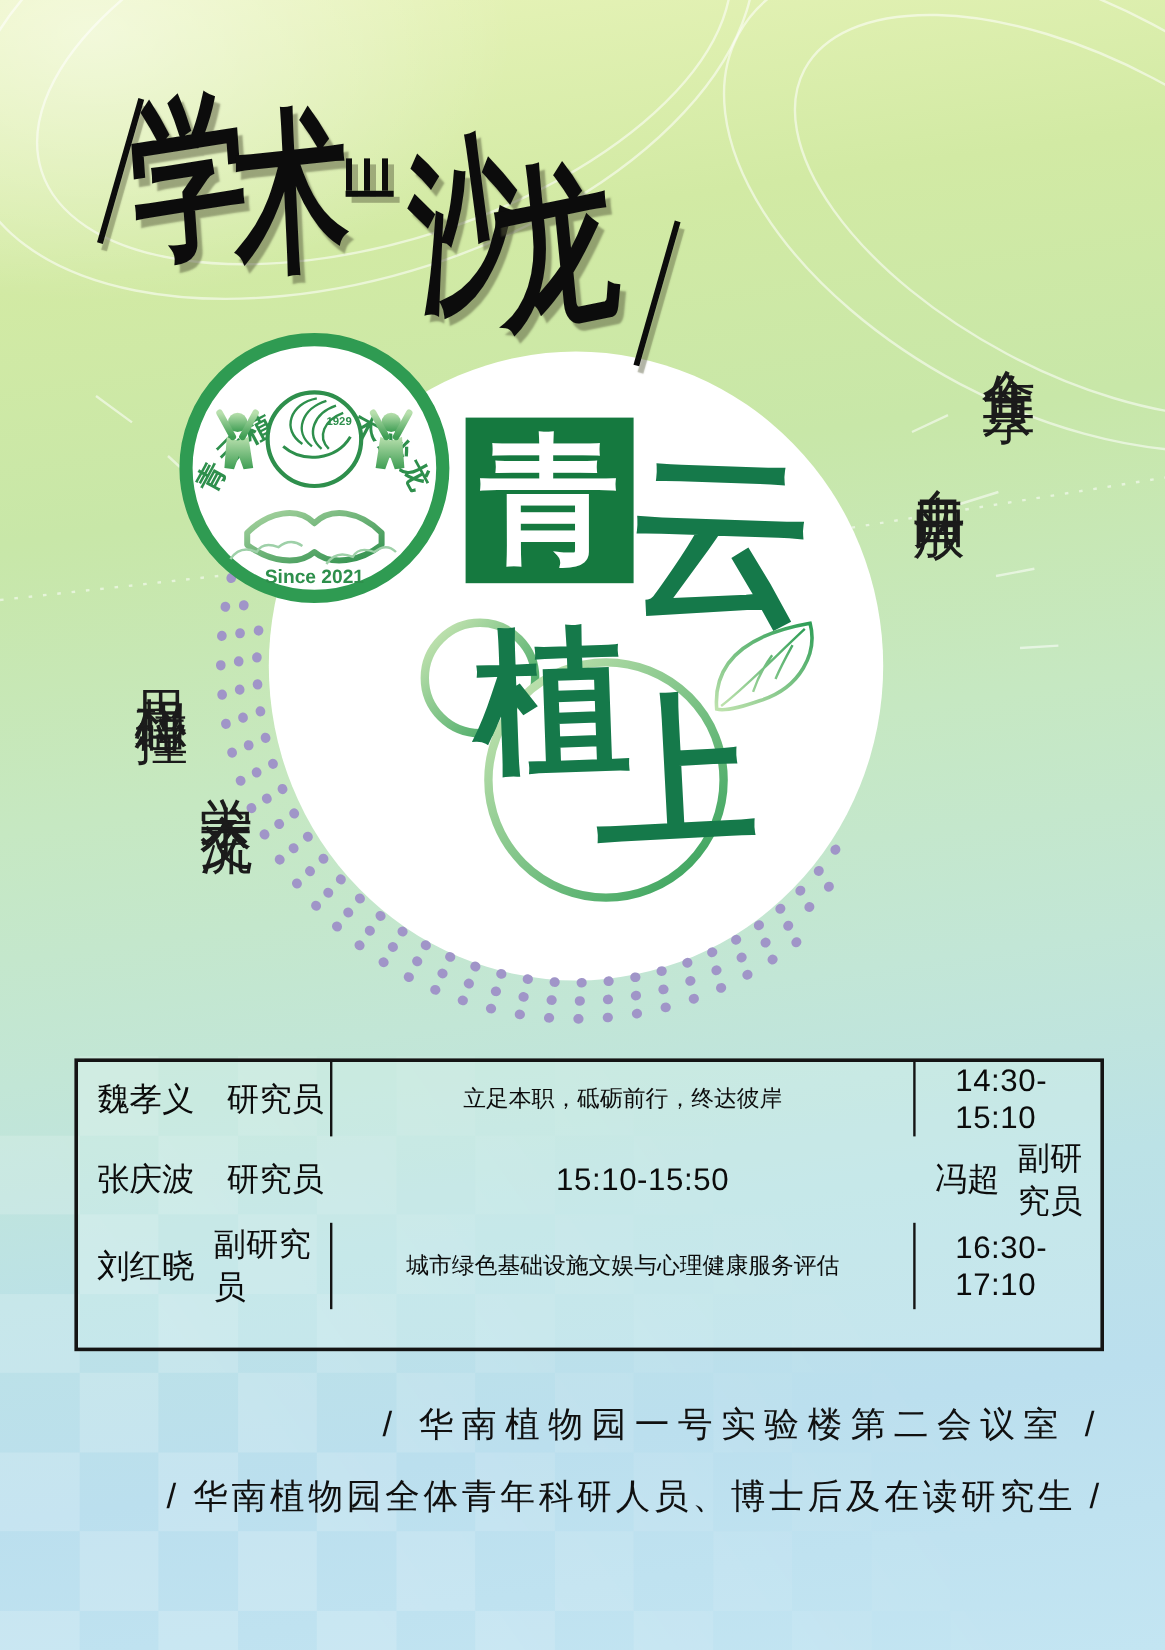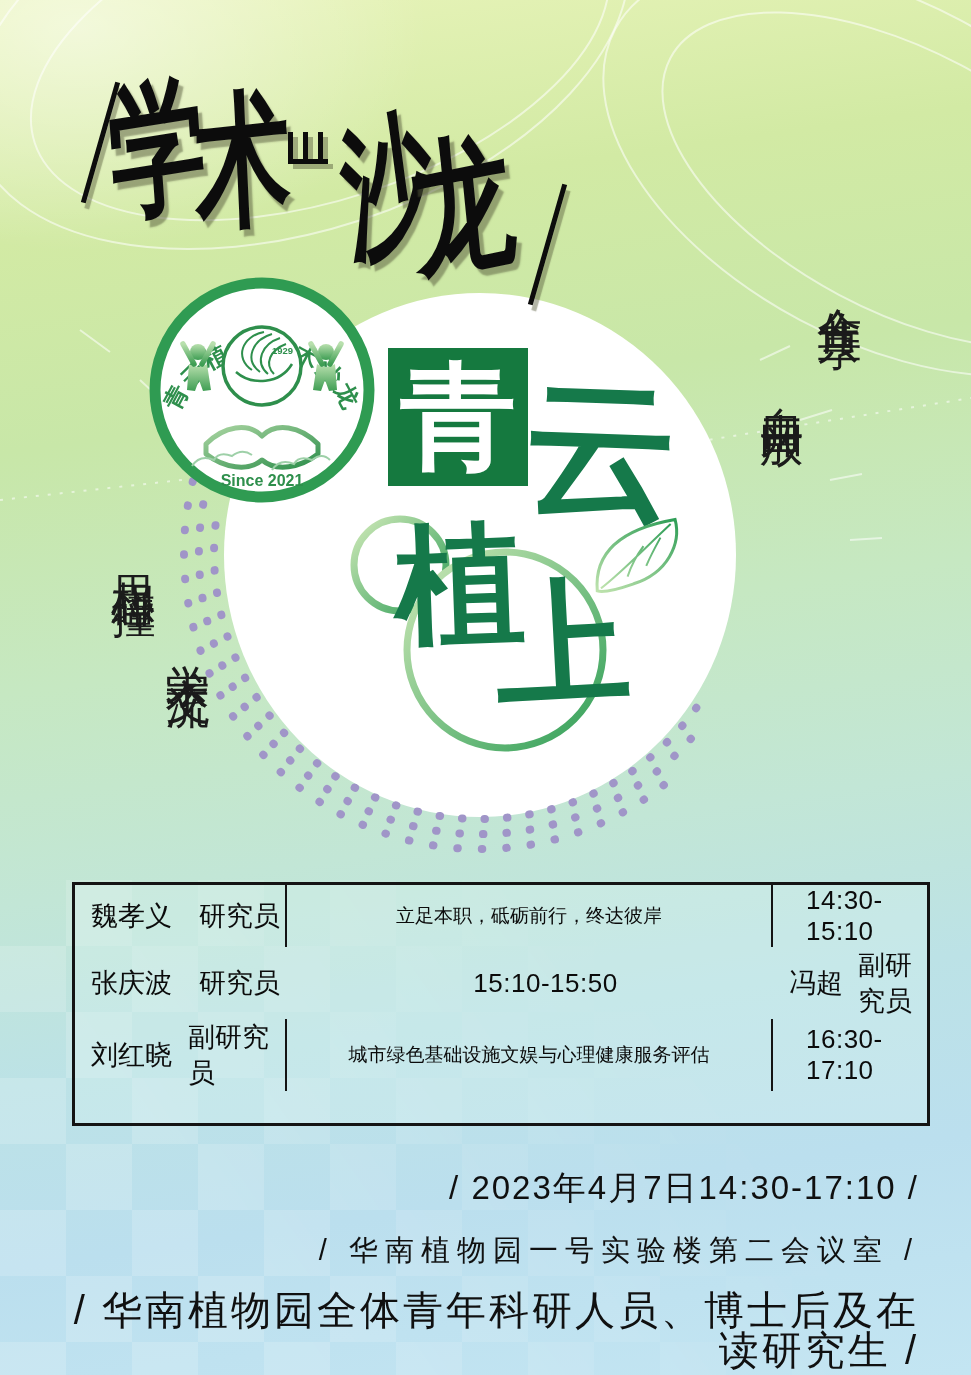--- a/index.html
+++ b/index.html
@@ -47,34 +47,34 @@
   .whitecircle{position:absolute;left:224px;top:293px;width:512px;height:524px;
     border-radius:50%;background:#fff;}
   .seal{position:absolute;left:388px;top:348px;width:140px;height:138px;background:#15793f;
     display:flex;align-items:center;justify-content:center;color:#fff;font-size:116px;font-weight:700;line-height:1;}
   .gchar{position:absolute;color:#15794a;font-weight:700;line-height:1;}
   .g-yun{left:525px;top:373px;font-size:152px;transform:rotate(2deg);}
   .g-zhi{left:395px;top:520px;font-size:130px;transform:rotate(-2deg);}
   .g-shang{left:495px;top:576px;font-size:135px;transform:rotate(-3deg);}
 
   
-  .schedule{position:absolute;left:72px;top:882px;width:852px;height:238px;
+  .schedule{position:absolute;left:62px;top:882px;width:852px;height:238px;
     border:3px solid #141414;display:grid;grid-template-columns:210px 488px 154px;
     grid-template-rows:repeat(4,1fr);background:rgba(222,246,242,.30);color:#0b0b0b;}
   .cell{display:flex;align-items:center;}
   .cname{padding-left:16px;font-size:27px;}
   .cname .nm{display:inline-block;width:108px;}
   .ctopic{justify-content:center;border-left:2px solid #141414;border-right:2px solid #141414;font-size:19px;}
   .ctime{justify-content:center;font-size:26px;letter-spacing:.5px;margin-left:33px;}
 
   
   .footer{position:absolute;left:40px;right:52px;top:1168px;text-align:right;color:#101010;}
   .f1{font-size:33px;letter-spacing:2px;line-height:40px;margin-bottom:22px;}
   .f2{font-size:29px;letter-spacing:7px;line-height:40px;margin-bottom:20px;}
-  .f3{font-size:40px;letter-spacing:3px;line-height:40px;}
+  .f3{font-size:29px;letter-spacing:3px;line-height:40px;}
 </style>
 </head>
 <body>
 
 <div class="poster">
   <div class="glow"></div>
 
   <svg class="dna" width="971" height="900" viewBox="0 0 971 900">
     <g fill="none" stroke="rgba(255,255,255,.55)" stroke-width="2">
       <ellipse cx="300" cy="40" rx="340" ry="190" transform="rotate(-18 300 40)"></ellipse>
@@ -214,17 +214,16 @@
 
     <div class="cell cname">
       <span class="nm">刘红晓</span>
       <span class="ti">副研究员</span>
     </div>
     <div class="cell ctopic">城市绿色基础设施文娱与心理健康服务评估</div>
     <div class="cell ctime">16:30-17:10</div>
   </div>
 
   <div class="footer">
-    <div class="f1">/ 2023年4月7日14:30-17:10 /</div>
     <div class="f2">/ 华南植物园一号实验楼第二会议室 /</div>
     <div class="f3">/ 华南植物园全体青年科研人员、博士后及在读研究生 /</div>
   </div>
 </div>
 
 </body></html>

